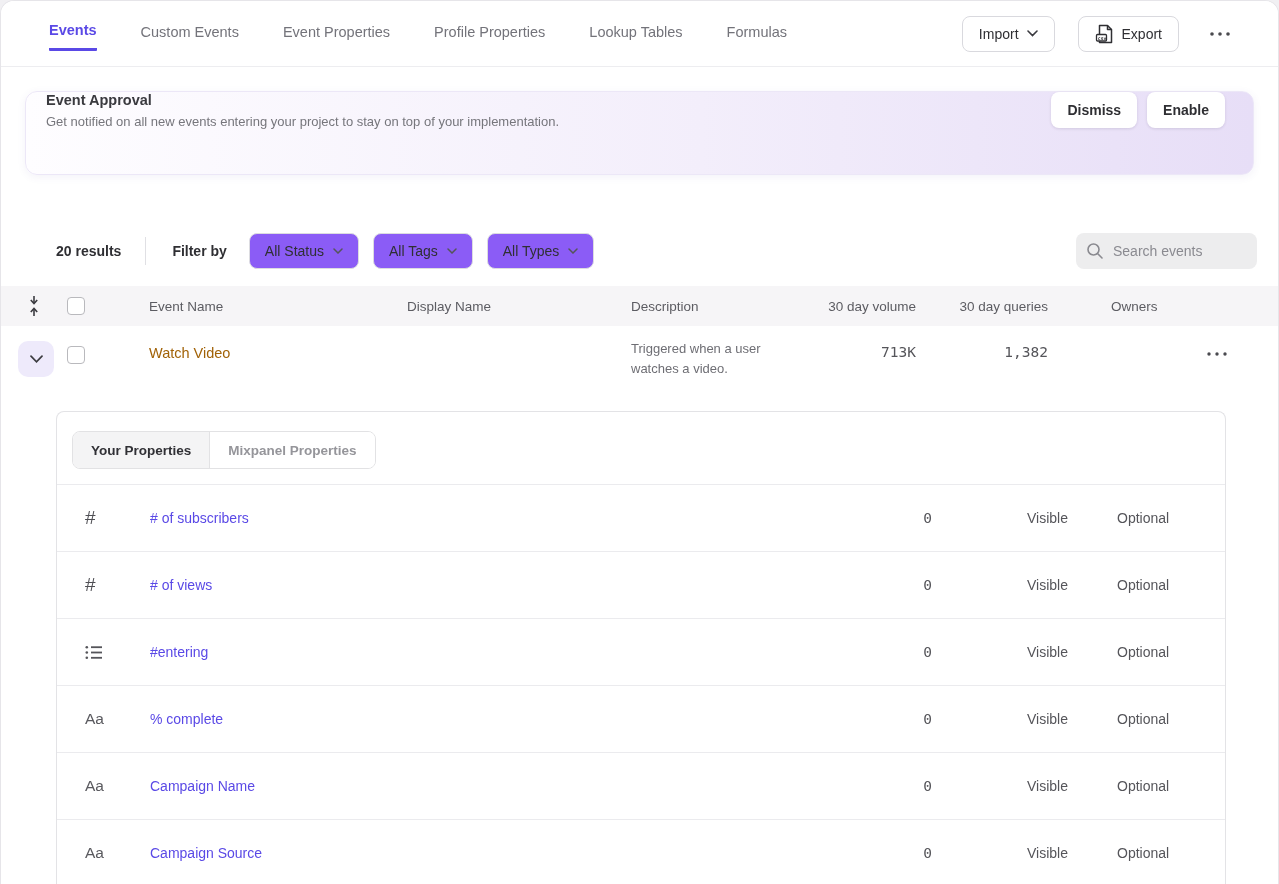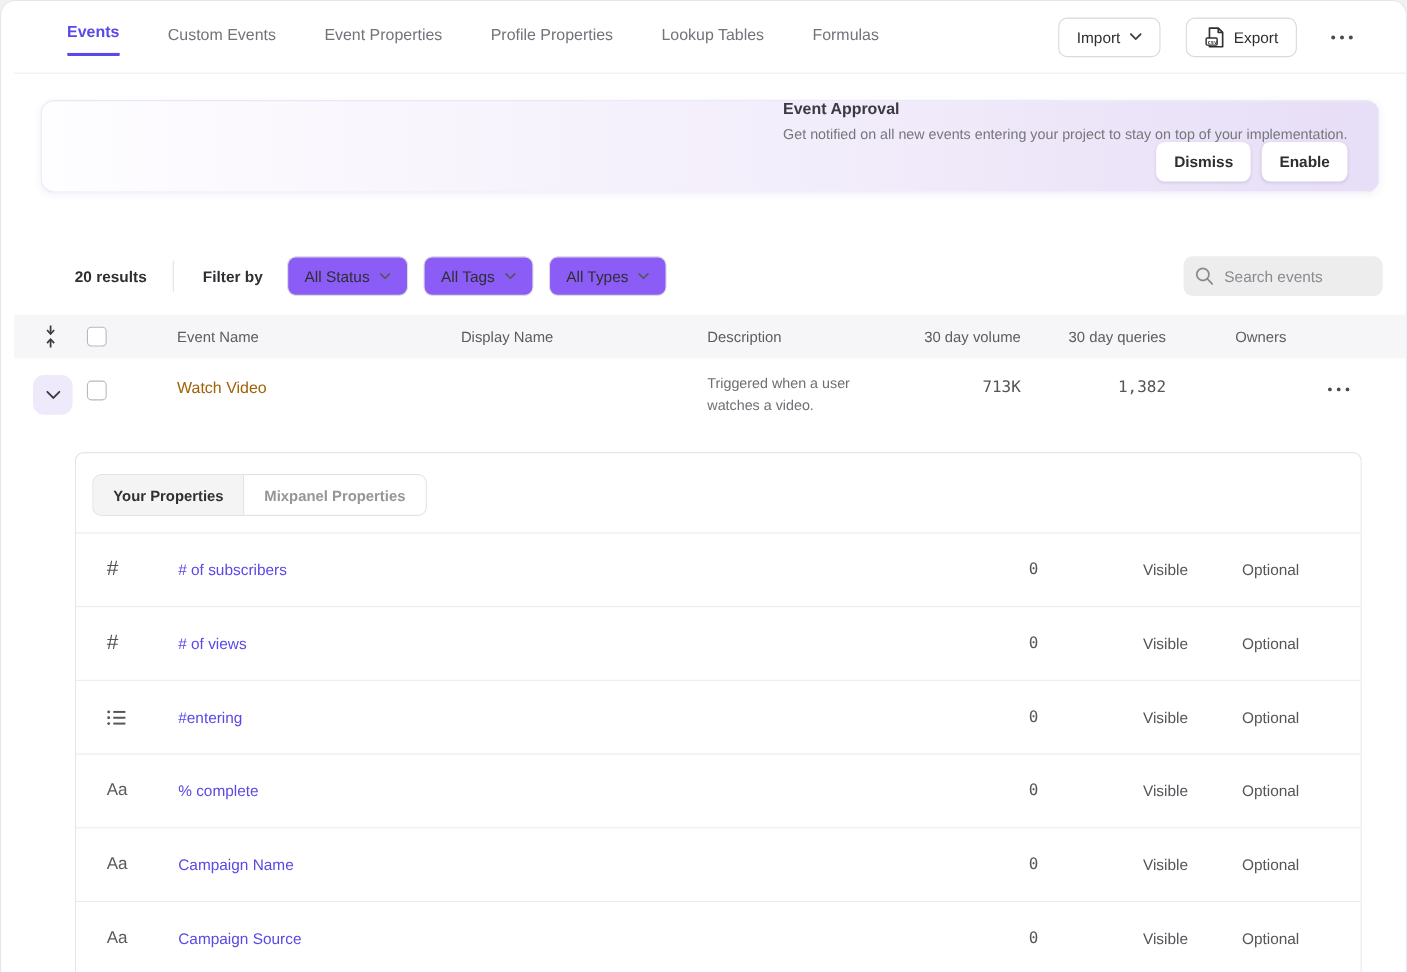--- a/index.html
+++ b/index.html
@@ -1,39 +1,39 @@
 <!DOCTYPE html>
 <html><head>
 <meta charset="utf-8">
 <style>
   * { margin:0; padding:0; box-sizing:border-box; }
   html,body { width:1279px; height:884px; overflow:hidden; background:#f1f0f3;
     font-family:"Liberation Sans","DejaVu Sans",sans-serif; }
   .app { width:1279px; height:884px; background:#fff; border-radius:14px 14px 0 0;
-    border:1px solid #e6e5e9; border-bottom:none; overflow:hidden;padding-left:12px; }
+    border:1px solid #e6e5e9; border-bottom:none; overflow:hidden; }
 
   
   .topnav { height:66px; display:flex; align-items:center; padding:0 40px 0 48px;
     border-bottom:1px solid #ededf0; background:#fff; }
   .tabs { display:flex; gap:44px; align-items:center; }
   .tab { font-size:14.5px; font-weight:500; color:#73737a; cursor:pointer; padding-top:6px; }
   .tab span { padding-bottom:10px; display:inline-block; }
   .tab.active { color:#5a49e6; font-weight:600; }
   .tab.active span { border-bottom:3px solid #5a49e6; border-radius:1px; }
   .nav-right { margin-left:auto; display:flex; align-items:center; gap:23px; }
   .btn-outline { display:flex; align-items:center; gap:8px; height:36px; padding:0 16px;
     border:1px solid #d9d9de; border-radius:8px; background:#fff; font-size:14px;
     font-weight:500; color:#2f2f33; cursor:pointer; font-family:inherit; }
   .more-btn { border:none; background:none; padding:4px 6px; cursor:pointer; display:flex; }
 
   
   .banner { margin:24px 24px 0 24px; height:84px; border-radius:12px;
     background:linear-gradient(90deg,#fefdff 0%,#f3eefb 55%,#e7def7 100%);
     border:1px solid #ece7f7; box-shadow:0 2px 8px rgba(90,70,150,0.07);
-    display:flex; align-items:flex-end; padding:0 28px 0 20px;flex-direction:column; }
+    display:flex; align-items:flex-start; padding:0 28px 0 20px; }
   .banner-text { display:flex; flex-direction:column; gap:6px; }
   .banner-title { font-size:14.5px; font-weight:700; color:#3a3a3f; }
   .banner-desc { font-size:13px; color:#76767c; }
   .banner-actions { margin-left:auto; display:flex; gap:10px; }
   .btn-white { height:36px; padding:0 16px; border:none; border-radius:8px; background:#fff;
     box-shadow:0 1px 3px rgba(30,20,60,0.12); font-size:14px; font-weight:600;
     color:#2f2f33; cursor:pointer; font-family:inherit; }
 
   
   .filter-row { display:flex; align-items:center; height:36px; margin:58px 21px 0 55px; gap:14px; }

